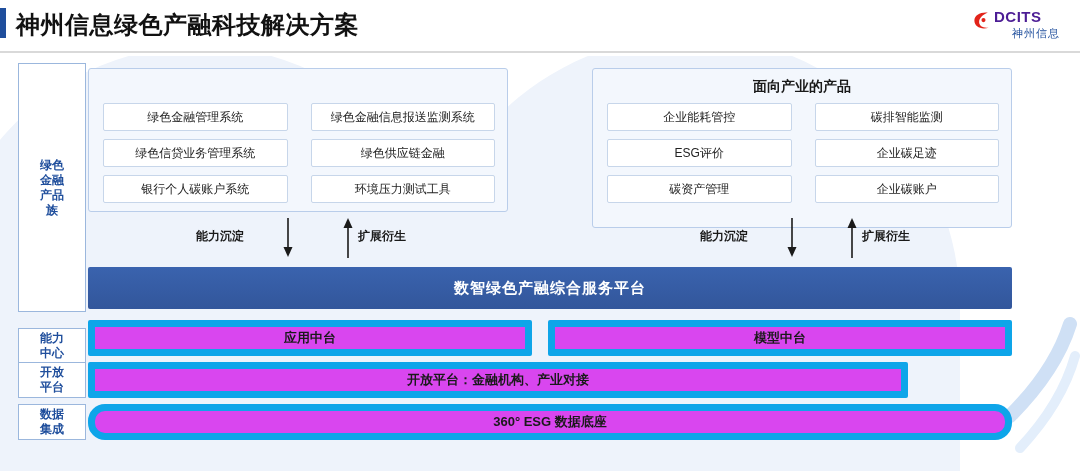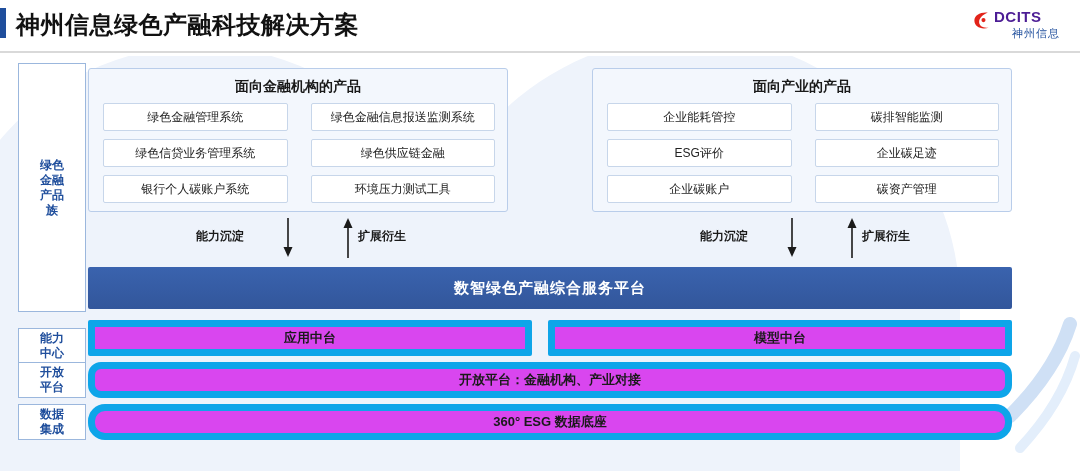--- a/index.html
+++ b/index.html
@@ -105,21 +105,21 @@
 
   
   .product-panel {
     position: absolute;
     background: #f3f7fd;
     border: 1px solid #b9cdea;
     border-radius: 3px;
     box-sizing: border-box;
   }
   #panel-financial { left: 88px; top: 68px; width: 420px; height: 144px; }
-  #panel-industry  { left: 592px; top: 68px; width: 420px; height: 144px; }
+  #panel-industry  { left: 592px; top: 68px; width: 420px; height: 160px; }
 
   .panel-title {
     position: absolute;
     left: 0; top: 9px;
     width: 100%;
     text-align: center;
     font-size: 14px;
     font-weight: bold;
     color: #1a1a1a;
   }
@@ -188,21 +188,21 @@
     display: flex;
     align-items: center;
     justify-content: center;
     font-size: 13px;
     color: #1a1a1a;
     box-sizing: border-box;
     font-weight: bold;
   }
   #box-app-middle   { left: 88px;  top: 320px; width: 444px; height: 36px; }
   #box-model-middle { left: 548px; top: 320px; width: 464px; height: 36px; }
-  #box-open         { left: 88px;  top: 362px; width: 924px; height: 36px; border-radius: 13px; }
+  #box-open         { left: 88px;  top: 362px; width: 820px; height: 36px; }
   #box-data         { left: 88px;  top: 404px; width: 924px; height: 36px; border-radius: 17px; }
 </style>
 </head>
 <body>
 
 <div id="header">
   <div id="title-bar-accent"></div>
   <div id="page-title">神州信息绿色产融科技解决方案</div>
   <div id="header-rule"></div>
 
@@ -244,40 +244,39 @@
   </div>
 </div>
 <div class="left-label" id="label-data-integration">
   <div>
     <div>数据</div>
     <div>集成</div>
   </div>
 </div>
 
 <div class="product-panel" id="panel-financial">
-  <div class="panel-title">面向金融机构的产品</div>
   <div class="panel-grid">
     <div class="product-cell">绿色金融管理系统</div>
     <div class="product-cell">绿色金融信息报送监测系统</div>
     <div class="product-cell">绿色信贷业务管理系统</div>
     <div class="product-cell">绿色供应链金融</div>
     <div class="product-cell">银行个人碳账户系统</div>
     <div class="product-cell">环境压力测试工具</div>
   </div>
 </div>
 
 <div class="product-panel" id="panel-industry">
   <div class="panel-title">面向产业的产品</div>
   <div class="panel-grid">
     <div class="product-cell">企业能耗管控</div>
     <div class="product-cell">碳排智能监测</div>
     <div class="product-cell">ESG评价</div>
     <div class="product-cell">企业碳足迹</div>
+    <div class="product-cell">碳资产管理</div>
     <div class="product-cell">企业碳账户</div>
-    <div class="product-cell">碳资产管理</div>
   </div>
 </div>
 
 <div class="flow-group" id="flow-left">
   <div class="flow-label down">能力沉淀</div>
   <svg class="arrow-svg" id="arrow-down-left" width="16" height="40" viewBox="0 0 16 40">
     <line x1="8" y1="0" x2="8" y2="31" stroke="#1a1a1a" stroke-width="1.6"></line>
     <path d="M8 39 L3.5 29 L12.5 29 Z" fill="#1a1a1a"></path>
   </svg>
   <svg class="arrow-svg" id="arrow-up-left" width="16" height="40" viewBox="0 0 16 40">

